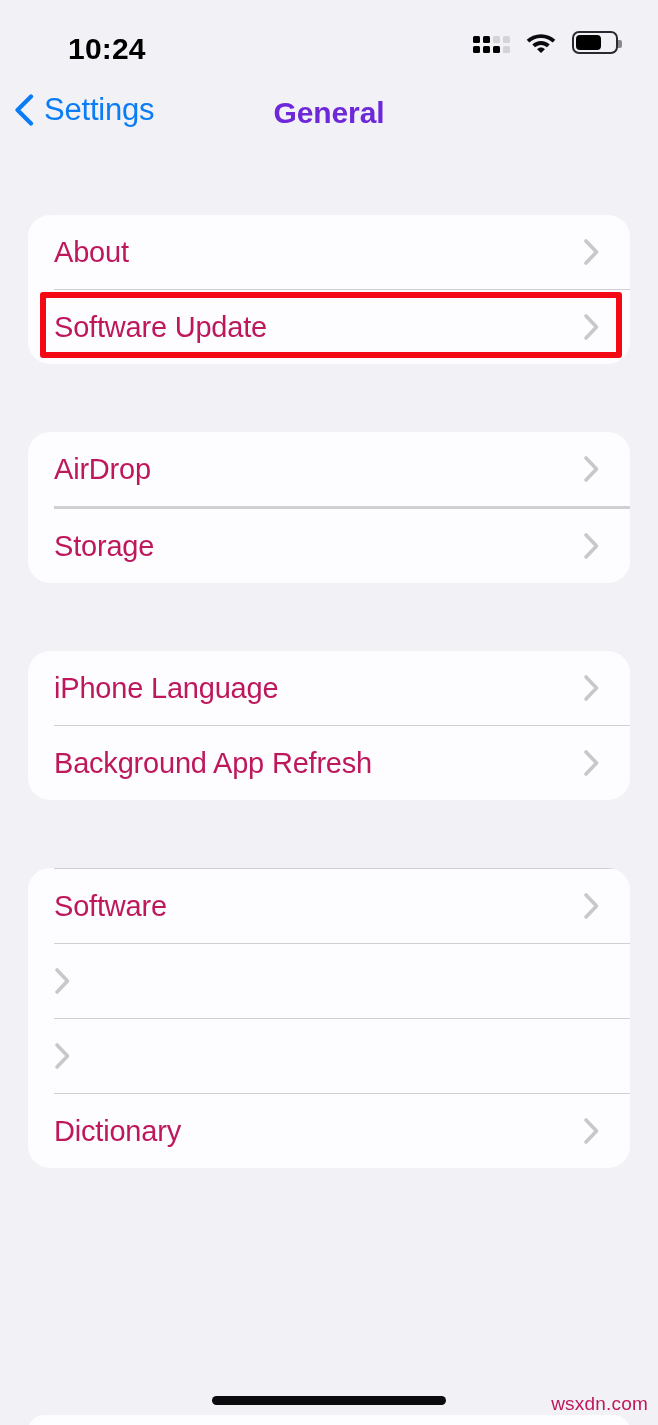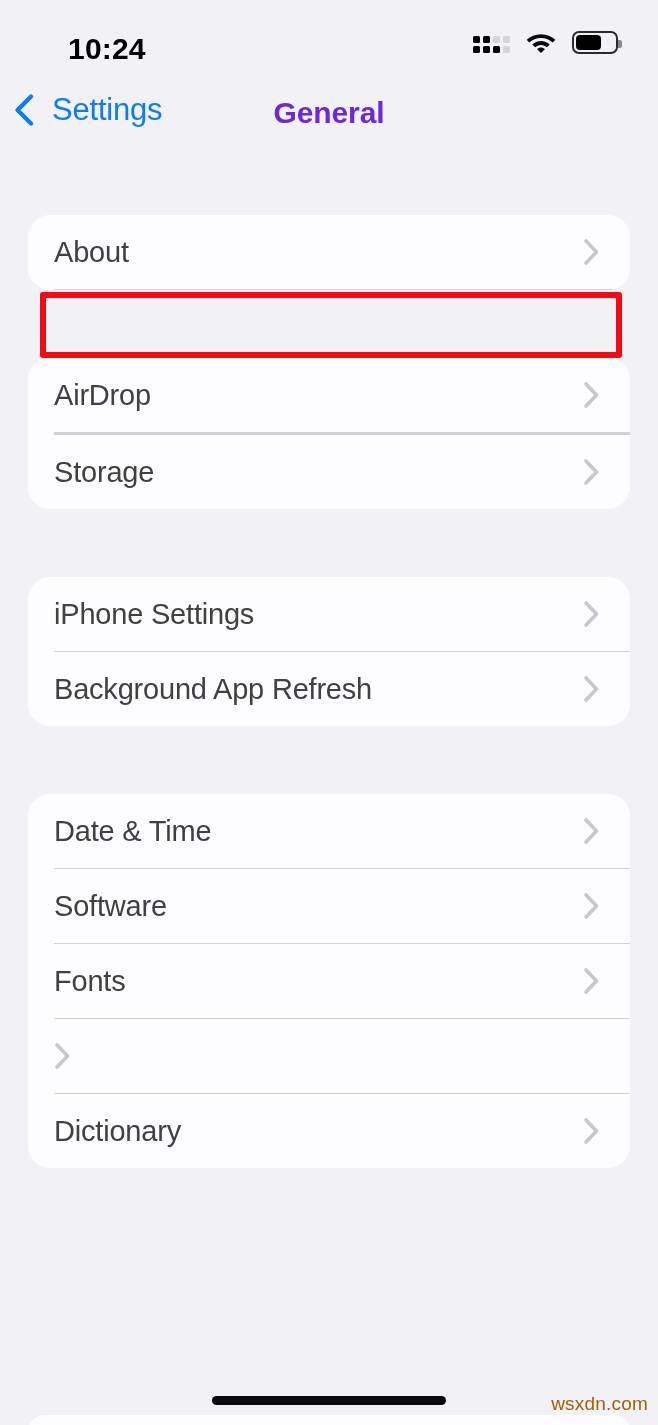--- a/index.html
+++ b/index.html
@@ -100,21 +100,21 @@
     width: 658px;
     height: 80px;
   }
 
   .back-button {
     position: absolute;
     left: 14px;
     top: 14px;
     display: flex;
     align-items: center;
-    gap: 18px;
+    gap: 10px;
     color: #0a7cf5;
     cursor: pointer;
   }
   .chevron-left {
     width: 20px; height: 32px;
     display: block;
   }
   .back-label {
     font-size: 31px;
     color: #0a7cf5;
@@ -153,21 +153,21 @@
     position: relative;
     height: 74px;
     display: flex;
     align-items: center;
     padding: 0 26px 0 26px;
     cursor: pointer;
   }
 
   .row-label {
     font-size: 29px;
-    color: #404040;
+    color: #be185d;
     letter-spacing: -0.2px;
     flex: 1;
   }
 
   .chevron-right {
     width: 17px;
     height: 28px;
     display: block;
     flex-shrink: 0;
     margin-right: 4px;
@@ -208,21 +208,21 @@
     height: 16px;
     background: #fdfdff;
     border-radius: 22px 22px 0 0;
   }
 
   .watermark {
     position: absolute;
     right: 10px;
     top: 1393px;
     font-size: 19px;
-    color: #a16207;
+    color: #be185d;
     font-family: "Liberation Sans", sans-serif;
     letter-spacing: 0.2px;
   }
 </style>
 </head>
 <body>
 
 <div class="status-bar">
   <div class="status-time">10:24</div>
   <div class="status-icons">
@@ -274,20 +274,26 @@
   <div class="gap-top"></div>
 
   <div class="card">
     <div class="row">
       <span class="row-label">About</span>
       <svg class="chevron-right" viewBox="0 0 17 28">
         <path d="M3 3 L13.5 14 L3 25" fill="none" stroke="#c7c7cc" stroke-width="3.6" stroke-linecap="round" stroke-linejoin="round"></path>
       </svg>
     </div>
     <div class="separator"></div>
+    <div class="row">
+      <span class="row-label">Software Update</span>
+      <svg class="chevron-right" viewBox="0 0 17 28">
+        <path d="M3 3 L13.5 14 L3 25" fill="none" stroke="#c7c7cc" stroke-width="3.6" stroke-linecap="round" stroke-linejoin="round"></path>
+      </svg>
+    </div>
   </div>
 
   <div class="gap-lg"></div>
 
   <div class="card">
     <div class="row">
       <span class="row-label">AirDrop</span>
       <svg class="chevron-right" viewBox="0 0 17 28">
         <path d="M3 3 L13.5 14 L3 25" fill="none" stroke="#c7c7cc" stroke-width="3.6" stroke-linecap="round" stroke-linejoin="round"></path>
       </svg>
@@ -300,53 +306,46 @@
       <svg class="chevron-right" viewBox="0 0 17 28">
         <path d="M3 3 L13.5 14 L3 25" fill="none" stroke="#c7c7cc" stroke-width="3.6" stroke-linecap="round" stroke-linejoin="round"></path>
       </svg>
     </div>
   </div>
 
   <div class="gap-lg"></div>
 
   <div class="card">
     <div class="row">
-      <span class="row-label">iPhone Settings</span>
+      <span class="row-label">iPhone Language</span>
       <svg class="chevron-right" viewBox="0 0 17 28">
         <path d="M3 3 L13.5 14 L3 25" fill="none" stroke="#c7c7cc" stroke-width="3.6" stroke-linecap="round" stroke-linejoin="round"></path>
       </svg>
     </div>
     <div class="separator"></div>
     <div class="row">
       <span class="row-label">Background App Refresh</span>
       <svg class="chevron-right" viewBox="0 0 17 28">
         <path d="M3 3 L13.5 14 L3 25" fill="none" stroke="#c7c7cc" stroke-width="3.6" stroke-linecap="round" stroke-linejoin="round"></path>
       </svg>
     </div>
   </div>
 
   <div class="gap-lg"></div>
 
   <div class="card">
-    <div class="row">
-      <span class="row-label">Date &amp; Time</span>
-      <svg class="chevron-right" viewBox="0 0 17 28">
-        <path d="M3 3 L13.5 14 L3 25" fill="none" stroke="#c7c7cc" stroke-width="3.6" stroke-linecap="round" stroke-linejoin="round"></path>
-      </svg>
-    </div>
     <div class="separator"></div>
     <div class="row">
       <span class="row-label">Software</span>
       <svg class="chevron-right" viewBox="0 0 17 28">
         <path d="M3 3 L13.5 14 L3 25" fill="none" stroke="#c7c7cc" stroke-width="3.6" stroke-linecap="round" stroke-linejoin="round"></path>
       </svg>
     </div>
     <div class="separator"></div>
     <div class="row">
-      <span class="row-label">Fonts</span>
       <svg class="chevron-right" viewBox="0 0 17 28">
         <path d="M3 3 L13.5 14 L3 25" fill="none" stroke="#c7c7cc" stroke-width="3.6" stroke-linecap="round" stroke-linejoin="round"></path>
       </svg>
     </div>
     <div class="separator"></div>
     <div class="row">
       <svg class="chevron-right" viewBox="0 0 17 28">
         <path d="M3 3 L13.5 14 L3 25" fill="none" stroke="#c7c7cc" stroke-width="3.6" stroke-linecap="round" stroke-linejoin="round"></path>
       </svg>
     </div>

